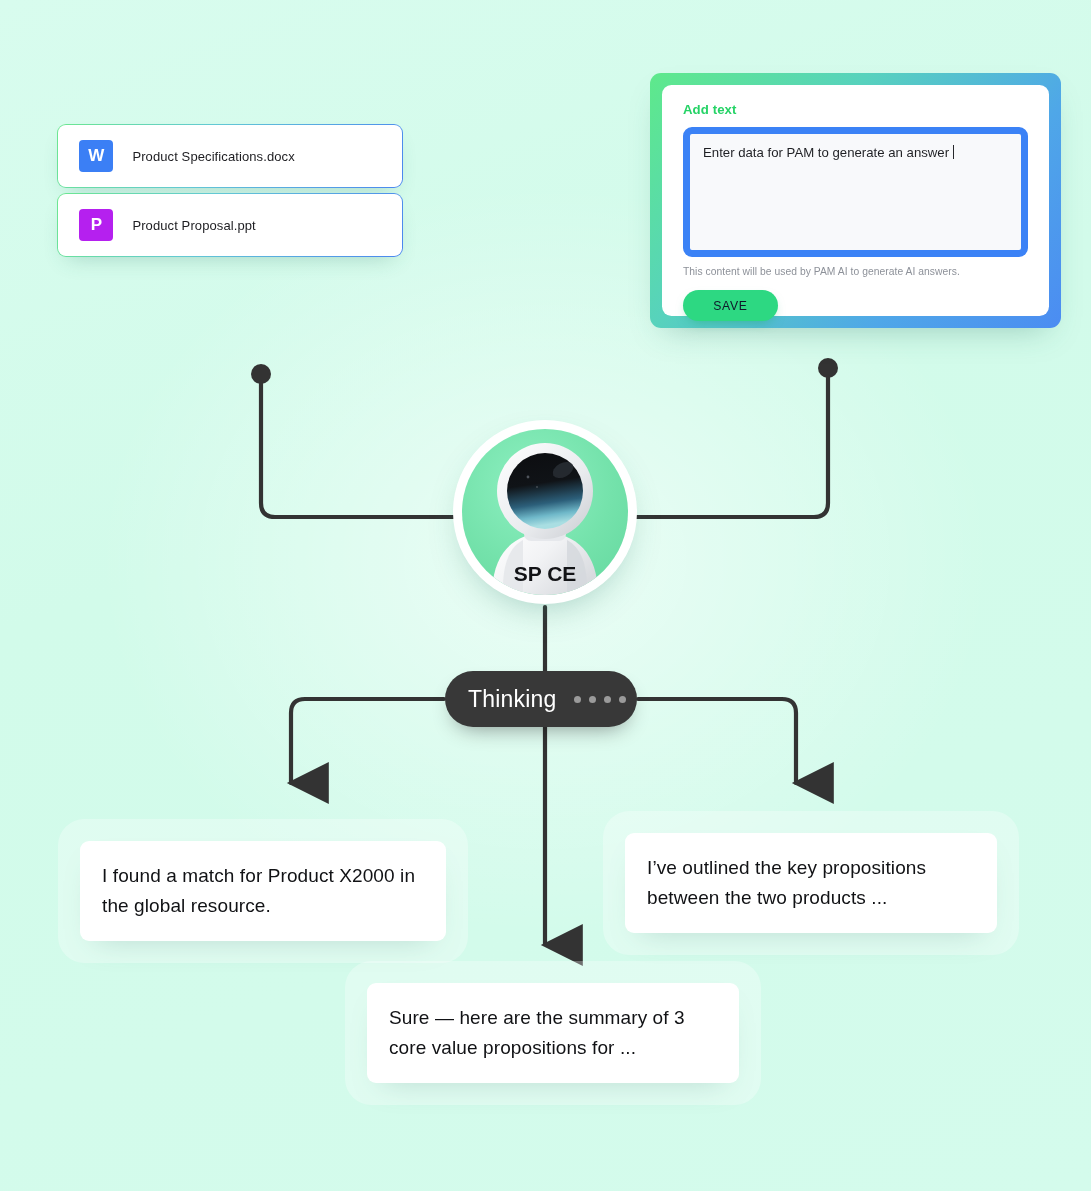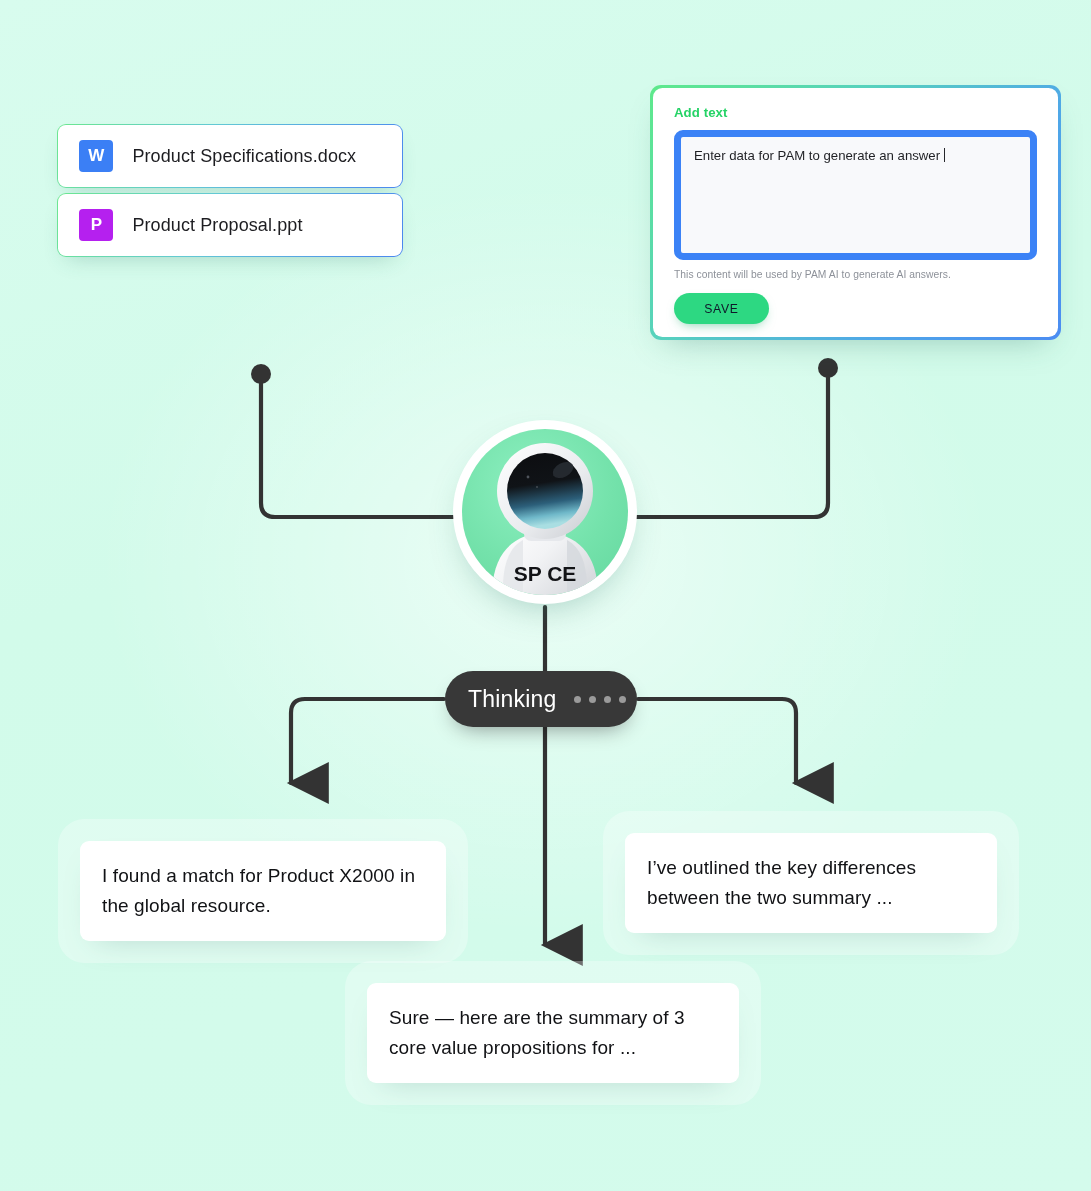--- a/index.html
+++ b/index.html
@@ -41,34 +41,33 @@
     border-radius: 4px;
     display: flex; align-items: center; justify-content: center;
     color: #fff; font-weight: bold;
     flex: none;
   }
   .file-badge.w   { background: #3b7ff5; font-size: 17px; }
   .file-badge.pdf { background: #f9443f; font-size: 13.5px; letter-spacing: -0.2px; }
   .file-badge.p   { background: #b520ef; font-size: 17px; }
   .file-name {
     margin-left: 19px;
-    font-size: 18px;
+    font-size: 13px;
     color: #1d1d21;
     letter-spacing: 0.1px;
   }
 
   
   .panel {
     position: absolute; left: 650px; top: 73px;
     width: 411px; height: 255px;
     border-radius: 11px;
-    padding: 3px;
+    padding: 12px;
     background: linear-gradient(130deg, #5ee98b 0%, #57d2bd 35%, #4fa7e8 70%, #4b8cf2 100%);
     box-shadow: 0 14px 30px -14px rgba(40,110,95,0.34);
-    margin-top: 12px;
   }
   .panel-inner {
     width: 100%; height: 100%;
     background: #fff;
     border-radius: 9.4px;
     padding: 17px 21px 0 21px;
   }
   .panel-title {
     color: #25d366;
     font-weight: bold;
@@ -275,15 +274,15 @@
   <span class="dots">
     <i></i>
       <i></i>
       <i></i>
       <i></i>
   </span>
 </div>
 
 <div class="bubble bubble-left">I found a match for Product X2000 in the global resource.</div>
 
-<div class="bubble bubble-right">I’ve outlined the key differences between the two summary ...</div>
+<div class="bubble bubble-right">I’ve outlined the key propositions between the two products ...</div>
 
 <div class="bubble bubble-bottom">Sure — here are the summary of 3 core value propositions for ...</div>
 
 </body></html>

